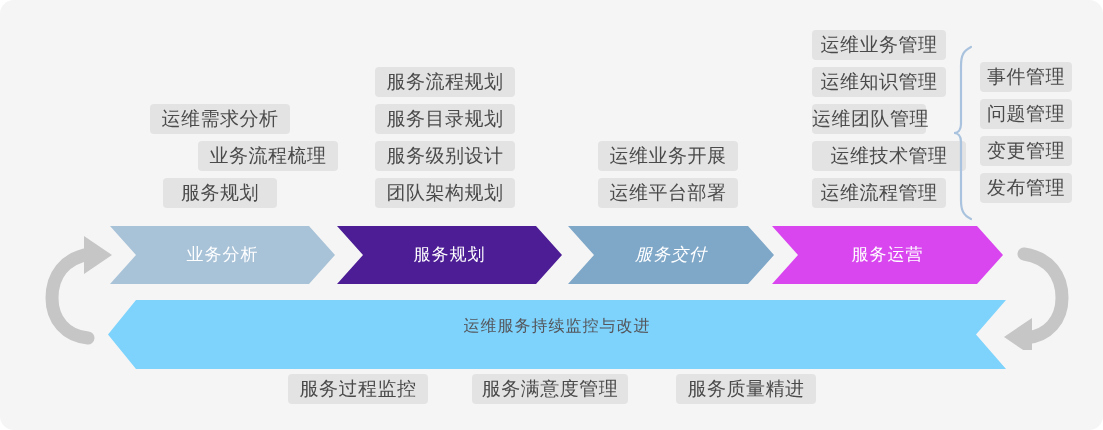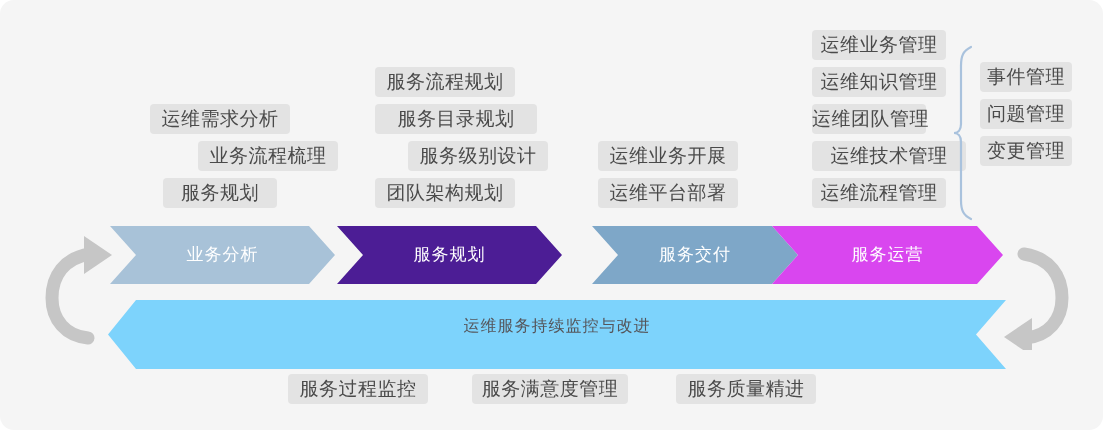--- a/index.html
+++ b/index.html
@@ -85,44 +85,45 @@
 </head>
 <body>
 
 <div id="canvas">
 
   <div class="tag" style="left:150px; top:104px; width:140px;">运维需求分析</div>
   <div class="tag" style="left:150px; top:141px; width:140px;margin-left:48px;">业务流程梳理</div>
   <div class="tag" style="left:163px; top:178px; width:114px;">服务规划</div>
 
   <div class="tag" style="left:375px; top:67px; width:140px;">服务流程规划</div>
-  <div class="tag" style="left:375px; top:104px; width:162px;">服务目录规划</div>
-  <div class="tag" style="left:375px; top:141px; width:140px;margin-left:33px;">服务级别设计</div>
+  <div class="tag" style="left:375px; top:104px; width:140px;">服务目录规划</div>
+  <div class="tag" style="left:375px; top:141px; width:140px;">服务级别设计</div>
   <div class="tag" style="left:375px; top:178px; width:140px;">团队架构规划</div>
 
   <div class="tag" style="left:598px; top:141px; width:140px;">运维业务开展</div>
   <div class="tag" style="left:598px; top:178px; width:140px;">运维平台部署</div>
 
   <div class="tag" style="left:812px; top:30px; width:134px;">运维业务管理</div>
   <div class="tag" style="left:812px; top:67px; width:134px;">运维知识管理</div>
   <div class="tag" style="left:812px; top:104px; width:114px;">运维团队管理</div>
   <div class="tag" style="left:812px; top:141px; width:154px;">运维技术管理</div>
   <div class="tag" style="left:812px; top:178px; width:134px;">运维流程管理</div>
 
   <svg id="brace" viewBox="0 0 22 178" fill="none" xmlns="http://www.w3.org/2000/svg">
     <path d="M19 3 C11 7 9 12 9 22 L9 80 C9 86 6 89 2 89 C6 89 9 92 9 98 L9 156 C9 166 11 171 19 175" stroke="#a9c2dd" stroke-width="2.2" stroke-linecap="round" fill="none"></path>
   </svg>
 
   <div class="tag" style="left:980px; top:62px; width:92px;">事件管理</div>
   <div class="tag" style="left:980px; top:99px; width:92px;">问题管理</div>
   <div class="tag" style="left:980px; top:136px; width:92px;">变更管理</div>
+  <div class="tag" style="left:980px; top:173px; width:92px;">发布管理</div>
 
   <div class="chev first" style="left:110px; width:225px; background:#a8c2d8;">业务分析</div>
   <div class="chev" style="left:337px; width:225px; background:#4c1d95;">服务规划</div>
-  <div class="chev" style="left:592px; width:206px; background:#7ea7c8;">服务交付</div>
+  <div class="chev" style="left:568px; width:206px; background:#7ea7c8;font-style:italic;">服务交付</div>
   <div class="chev" style="left:772px; width:231px; background:#d946ef;">服务运营</div>
 
   <div id="ribbon">运维服务持续监控与改进</div>
 
   <svg class="cyc" style="left:44px; top:228px;" width="76" height="122" viewBox="0 0 76 122" xmlns="http://www.w3.org/2000/svg">
     <path d="M46 26 C20 30 8 48 8 70 C8 92 22 108 44 110" stroke="#c6c6c6" stroke-width="13" fill="none" stroke-linecap="round"></path>
     <path d="M40 8 L68 27 L40 46 Z" fill="#c6c6c6"></path>
   </svg>
 
   <svg class="cyc" style="left:996px; top:228px;" width="78" height="122" viewBox="0 0 78 122" xmlns="http://www.w3.org/2000/svg">

